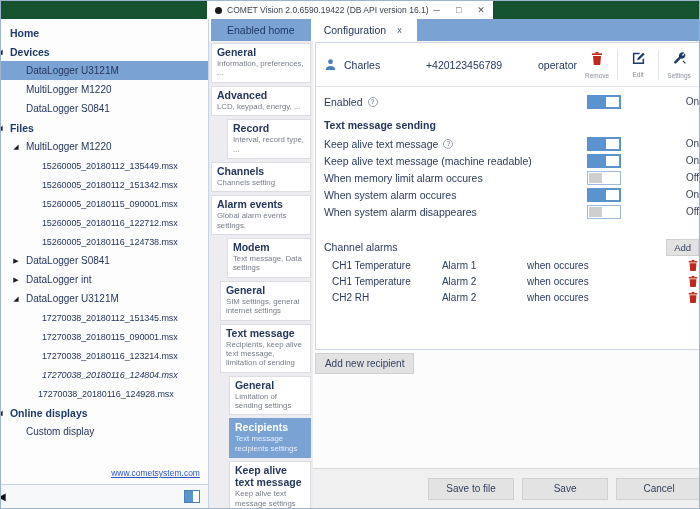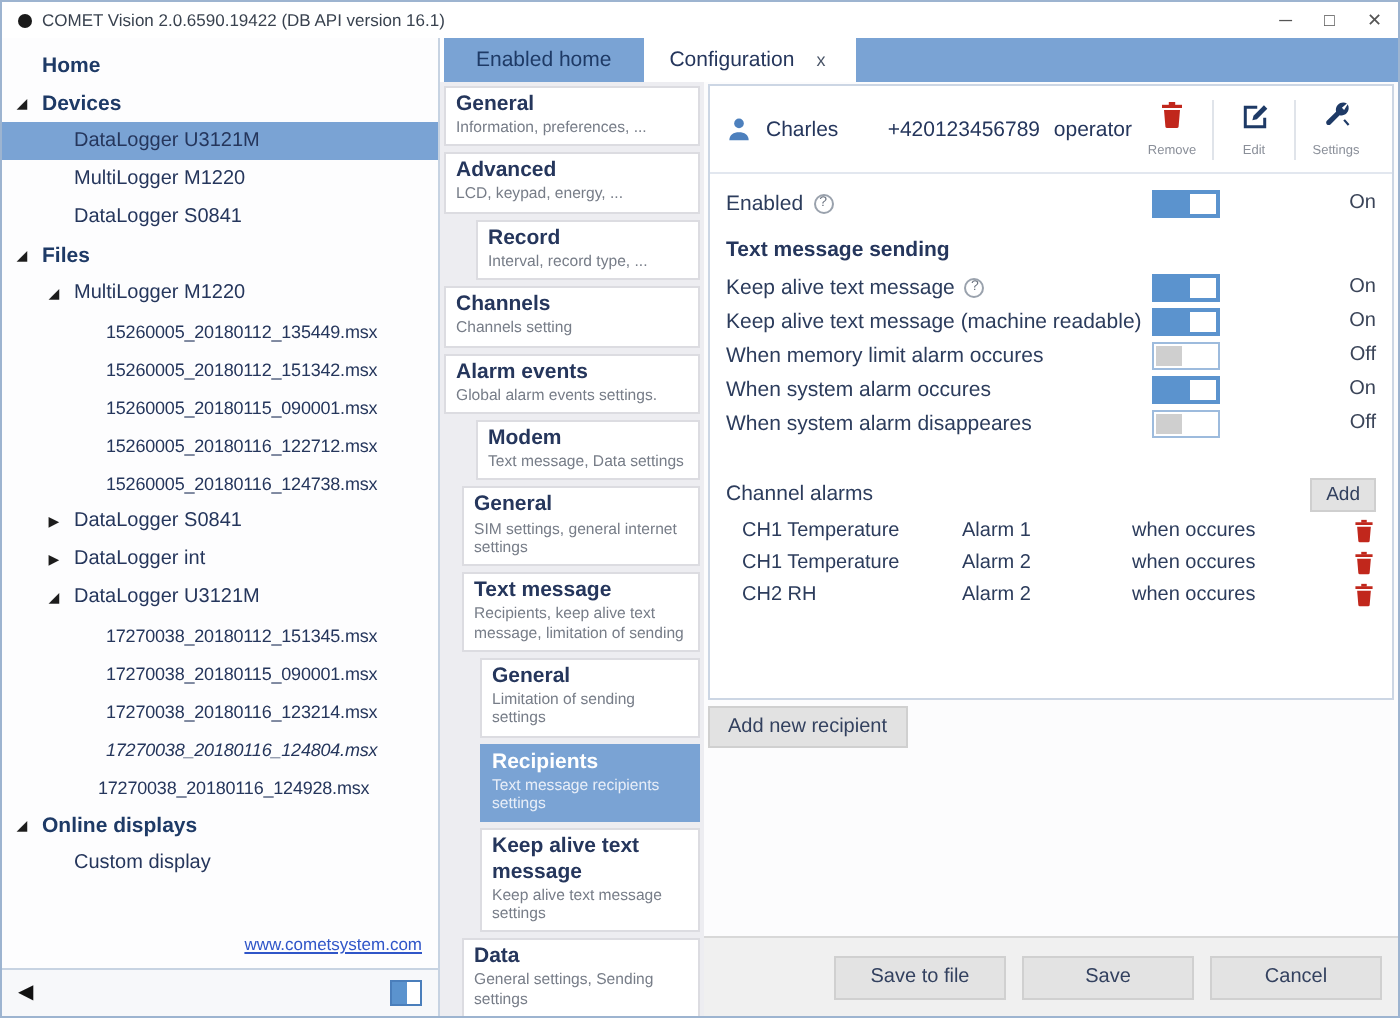--- a/index.html
+++ b/index.html
@@ -1,17 +1,17 @@
 <!DOCTYPE html>
 <html><head>
 <meta charset="utf-8">
 <style>
   html,body{margin:0;padding:0;background:#e8e8e8;}
   *{box-sizing:border-box;font-family:"Liberation Sans",sans-serif;}
-  .window{width:700px;height:509px;border:1px solid #9db4d0;background:#14532d;display:flex;flex-direction:column;overflow:hidden;}
+  .window{width:700px;height:509px;border:1px solid #9db4d0;background:#14532d;display:flex;flex-direction:column;overflow:hidden;align-items:center;}
 
   
   .titlebar{height:18px;flex:none;display:flex;align-items:center;gap:5px;padding:0 8px;background:#fff;}
   .app-dot{width:7px;height:7px;border-radius:50%;background:#1a1a1a;flex:none;}
   .win-title{font-size:8.5px;color:#39424f;white-space:nowrap;}
   .win-controls{margin-left:auto;display:flex;gap:16px;align-items:center;}
   .win-controls span{font-size:9px;color:#555;cursor:default;line-height:1;}
 
   .body{flex:1;display:flex;min-height:0;}
 
@@ -33,21 +33,21 @@
   .main{flex:1;display:flex;flex-direction:column;min-width:0;}
   .tabbar{height:22px;flex:none;display:flex;align-items:stretch;background:#fff;}
   .tab-blue{background:#7aa3d4;color:#1e3a66;font-size:10.5px;display:flex;align-items:center;padding:0 16px;margin-left:2px;cursor:pointer;}
   .tab-active{display:flex;align-items:center;gap:11px;padding:0 13px;font-size:10.5px;color:#25365c;background:#fff;cursor:pointer;}
   .tab-close{color:#4a5568;font-size:9px;cursor:pointer;}
   .tab-filler{flex:1;background:#7aa3d4;margin-left:2px;}
 
   .main-row{flex:1;display:flex;min-height:0;}
 
   
-  .nav{width:132px;flex:none;background:#ededf1;padding:2px 2px 0 2px;overflow:hidden;}
+  .nav{width:104px;flex:none;background:#ededf1;padding:2px 2px 0 2px;overflow:hidden;}
   .nav-item{background:#fff;border:1px solid #dcdce1;margin-bottom:3px;padding:2px 5px 4px;cursor:pointer;}
   .nav-title{font-size:10.5px;font-weight:bold;color:#25365c;line-height:1.15;}
   .nav-desc{font-size:7.8px;color:#777d88;line-height:1.2;margin-top:1px;}
   .nav-item.selected{background:#7aa3d4;border-color:#7aa3d4;}
   .nav-item.selected .nav-title{color:#fff;}
   .nav-item.selected .nav-desc{color:#e8eef8;}
 
   
   .content{flex:1;display:flex;flex-direction:column;min-width:0;background:#fcfcfd;}
   .content-scroll{flex:1;padding:1px 2px 0 2px;min-height:0;}

